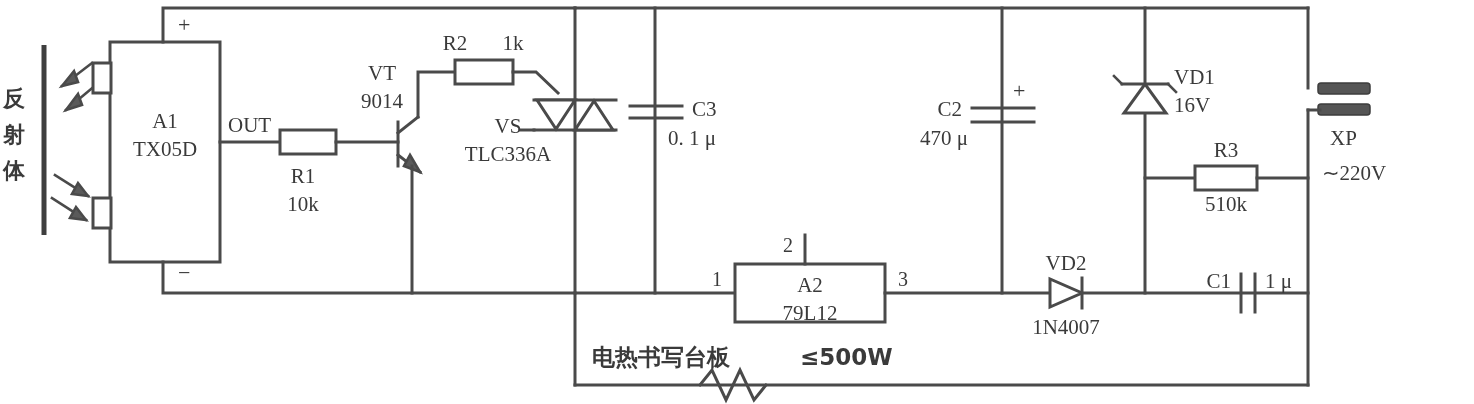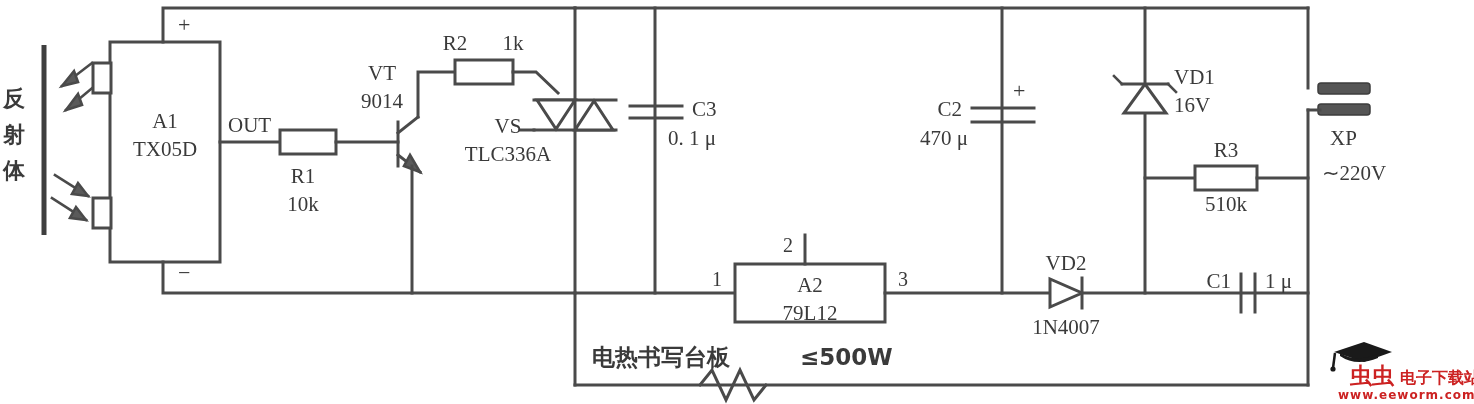--- a/index.html
+++ b/index.html
@@ -261,31 +261,14 @@
       <text class="lbl-cn" x="592" y="365">电热书写台板</text>
       <text class="lbl-cn" x="800" y="365">≤500W</text>
     </g>
 
     <g>
       <circle cx="575" cy="293" r="0.1" fill="#4a4a4a"></circle>
     </g>
 
   </svg>
 
-  <div id="watermark">
-    <svg viewBox="0 0 148 68" width="148" height="68">
-
-      <g>
-        <polygon points="8,16 38,6 66,16 38,26" fill="#1a1a1a"></polygon>
-        <path d="M 14 20 Q 30 31 52 22 L 52 18 Q 30 27 14 17 Z" fill="#1a1a1a"></path>
-        <line x1="9" y1="17" x2="7" y2="32" stroke="#1a1a1a" stroke-width="2.5"></line>
-        <circle cx="7" cy="33" r="2.6" fill="#1a1a1a"></circle>
-      </g>
-
-      <text class="wm-text" x="24" y="47" font-size="22" fill="#cc2222">虫虫</text>
-
-      <text class="wm-text" x="74" y="47" font-size="16" fill="#cc2222">电子下载站</text>
-
-      <text class="wm-text" x="12" y="63" font-size="12" fill="#cc2222" letter-spacing="1">www.eeworm.com</text>
-    </svg>
-  </div>
 
 </div>
 
 </body></html>

